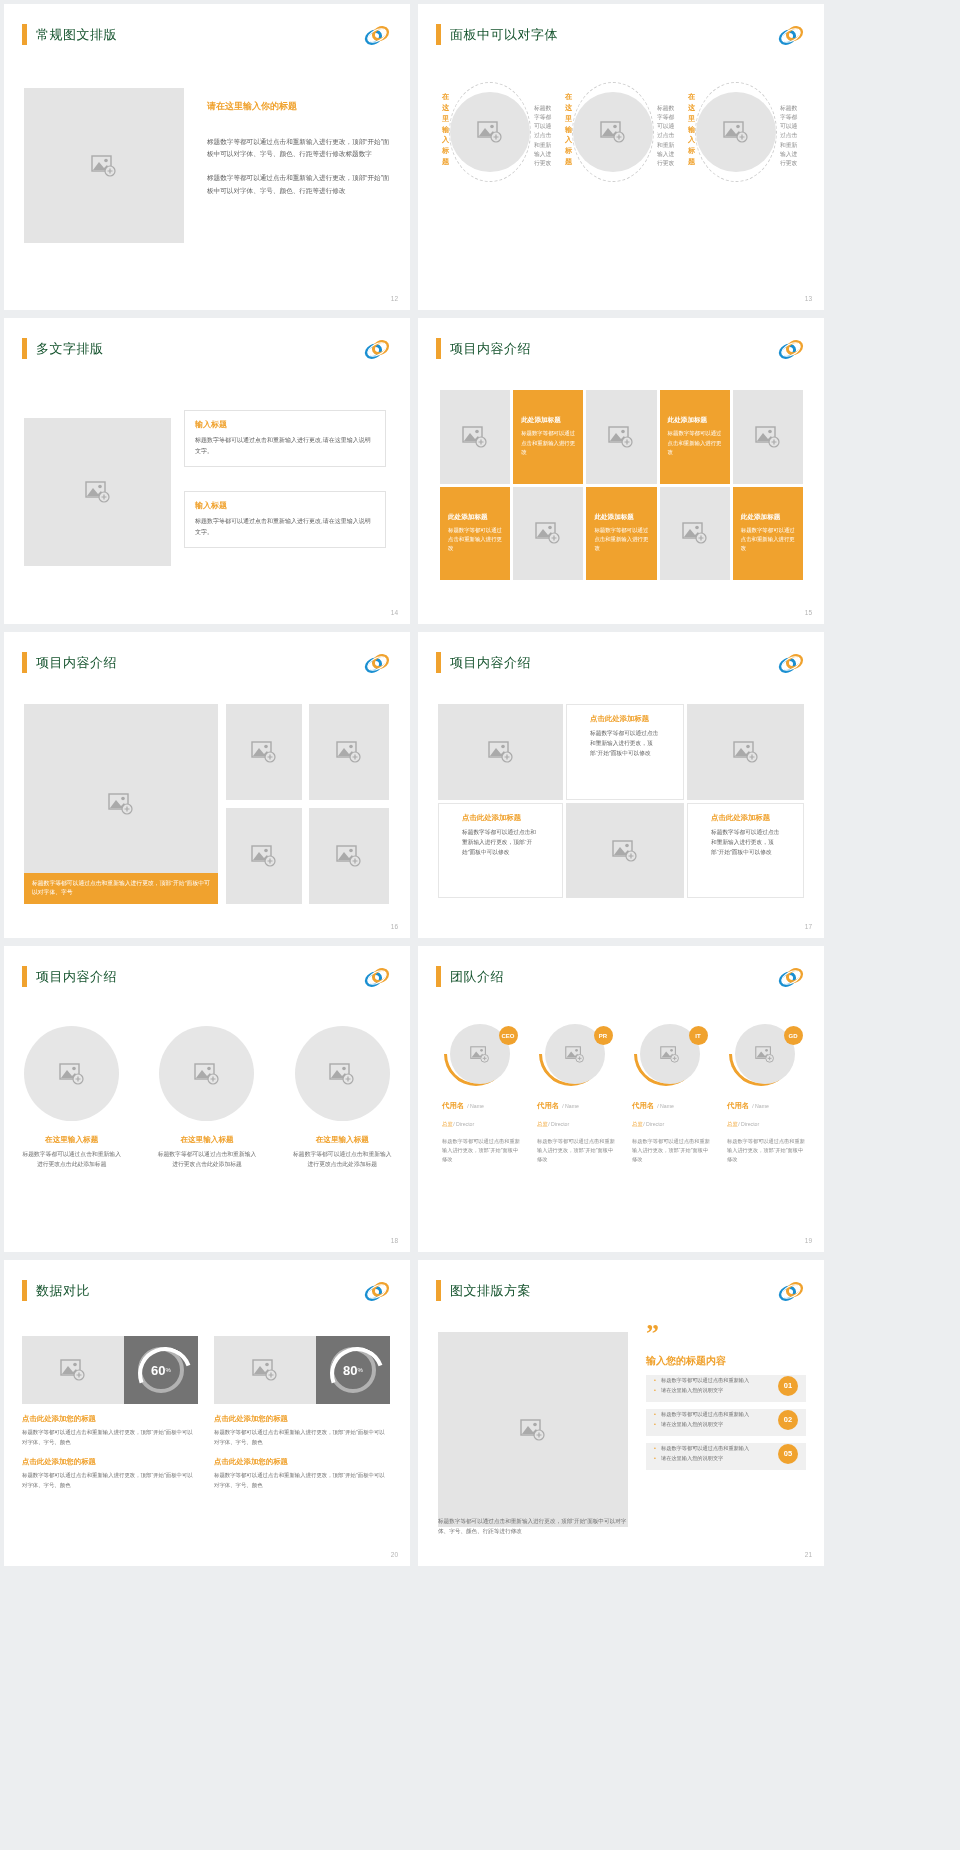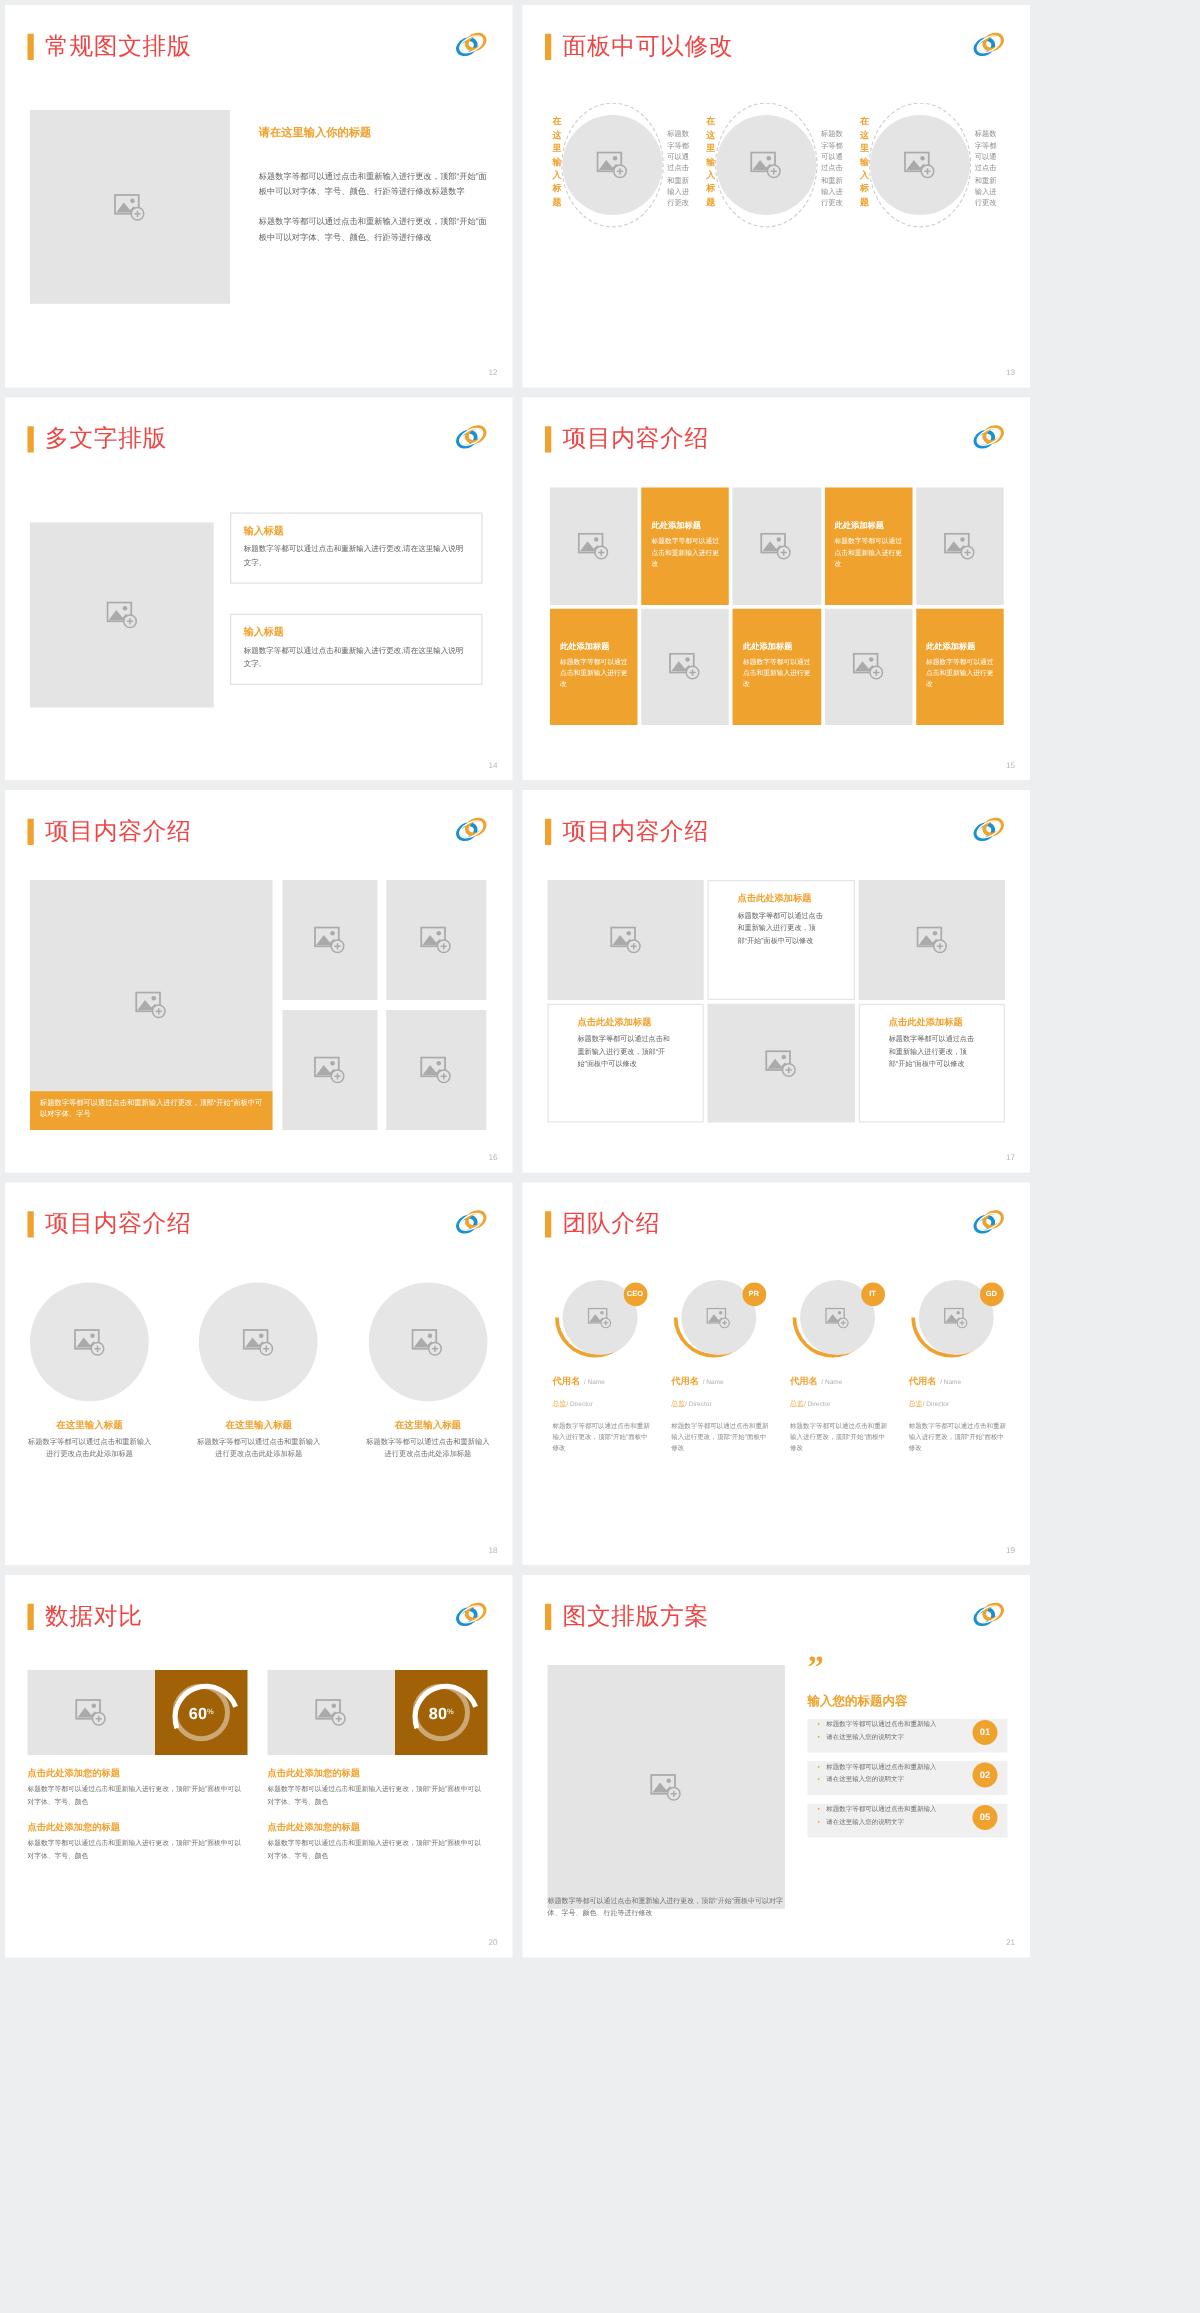--- a/index.html
+++ b/index.html
@@ -9,21 +9,21 @@
     font-family:"Liberation Sans","DejaVu Sans",sans-serif;
     overflow:hidden;
   }
   .grid { display:grid; grid-template-columns:406px 406px; gap:8px 8px;
           padding:4px 0 0 4px; }
   .slide { width:406px; height:306px; background:#fff; position:relative;
            overflow:hidden; }
   
   .hdr { position:absolute; left:18px; top:20px; display:flex; align-items:center; }
   .bar { width:5px; height:21px; background:#f0a22e; margin-right:9px; }
-  .ttl { font-size:19px; color:#ef4444; letter-spacing:.5px; }
+  .ttl { font-size:13px; color:#14532d; letter-spacing:.5px; }
   .logo { position:absolute; right:20px; top:21px; width:26px; height:21px; }
   .pno { position:absolute; right:12px; bottom:8px; font-size:6.5px; color:#b4b4b4; }
   
   .ph { background:#e4e4e4; display:flex; align-items:center; justify-content:center; }
   .phIcon { width:26px; height:22px; position:relative; }
   .phIcon svg { width:100%; height:100%; display:block; }
   .oTitle { color:#f0a22e; font-weight:bold; }
   
   .s12img { position:absolute; left:20px; top:84px; width:160px; height:155px; }
   .s12txt { position:absolute; left:203px; top:96px; width:185px; }
@@ -102,21 +102,21 @@
   .s19n2 { font-size:5.2px; color:#b0b0b0; margin-left:3px; }
   .s19n3 { font-size:5.6px; color:#f0a22e; }
   .s19n4 { font-size:5.2px; color:#b0b0b0; }
   .s19p { font-size:5.2px; color:#8a8a8a; line-height:1.75; margin-top:7px;
           padding-left:6px; }
   
   .s20half { position:absolute; top:76px; width:176px; }
   .s20top { display:flex; height:68px; }
   .s20img { flex:1; background:#e4e4e4; display:flex; align-items:center;
             justify-content:center; }
-  .s20pct { width:74px; background:#a16207; display:flex; align-items:center;
+  .s20pct { width:74px; background:#737373; display:flex; align-items:center;
             justify-content:center; position:relative; }
   .s20ring { width:46px; height:46px; border-radius:50%;
              border:4px solid rgba(255,255,255,.45); display:flex;
              align-items:center; justify-content:center; position:relative; }
   .s20ring::after { content:""; position:absolute; left:-4px; top:-4px;
              width:46px; height:46px; border-radius:50%; border:4px solid #fff;
              border-right-color:transparent; border-bottom-color:transparent;
              transform:rotate(25deg); }
   .s20num { color:#fff; font-size:13px; font-weight:bold; }
   .s20sym { color:#fff; font-size:6px; }
@@ -173,21 +173,21 @@
       <div class="oTitle">请在这里输入你的标题</div>
       <p>标题数字等都可以通过点击和重新输入进行更改，顶部“开始”面板中可以对字体、字号、颜色、行距等进行修改标题数字</p>
       <p>标题数字等都可以通过点击和重新输入进行更改，顶部“开始”面板中可以对字体、字号、颜色、行距等进行修改</p>
     </div>
     <div class="pno">12</div>
   </div>
 
   <div class="slide">
     <div class="hdr">
       <div class="bar"></div>
-      <div class="ttl">面板中可以修改</div>
+      <div class="ttl">面板中可以对字体</div>
     </div>
     <div class="logo">
       <svg viewBox="0 0 52 42">
           <g transform="rotate(-28 26 21)">
         <ellipse cx="18" cy="21" rx="15" ry="11" fill="none" stroke="#1a8fd1" stroke-width="6"></ellipse>
         <ellipse cx="34" cy="21" rx="15" ry="11" fill="none" stroke="#f0a22e" stroke-width="6"></ellipse>
         <ellipse cx="26" cy="21" rx="20" ry="11" fill="none" stroke="#fff" stroke-width="2.2"></ellipse>
       </g>
         </svg>
     </div>

